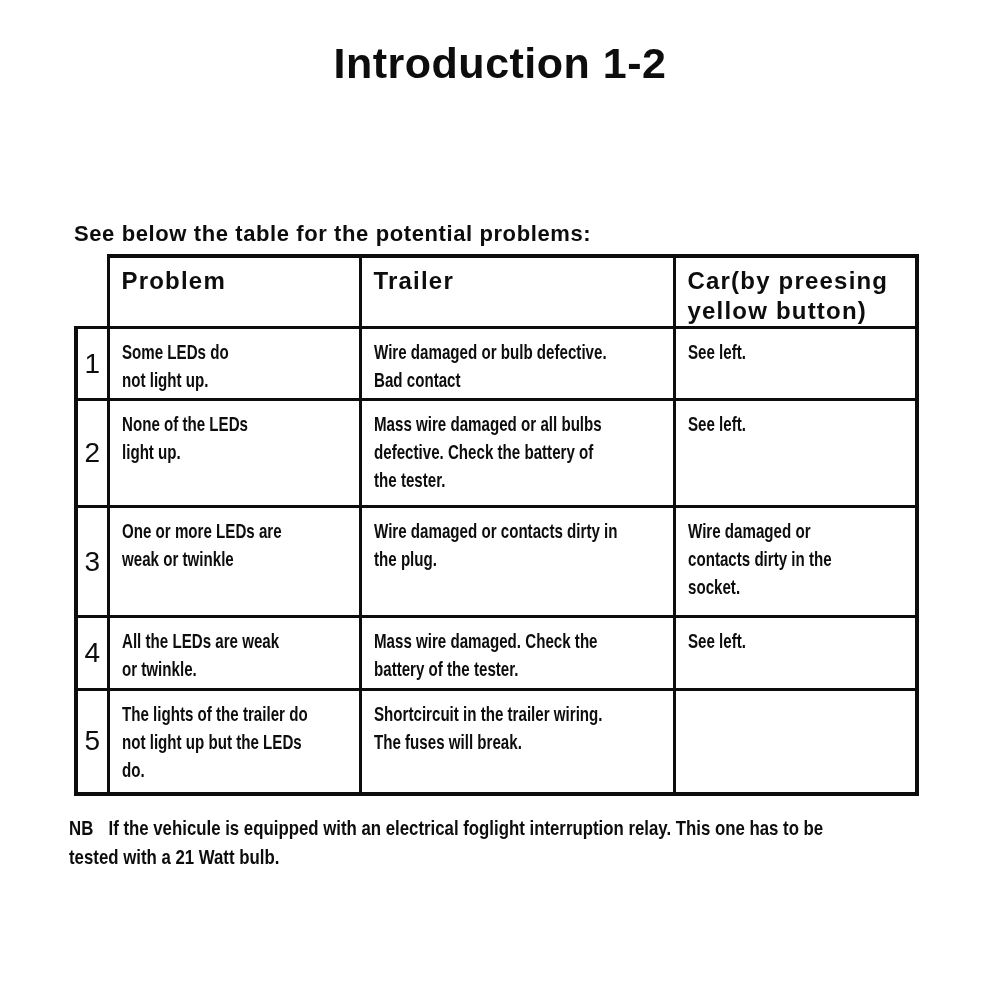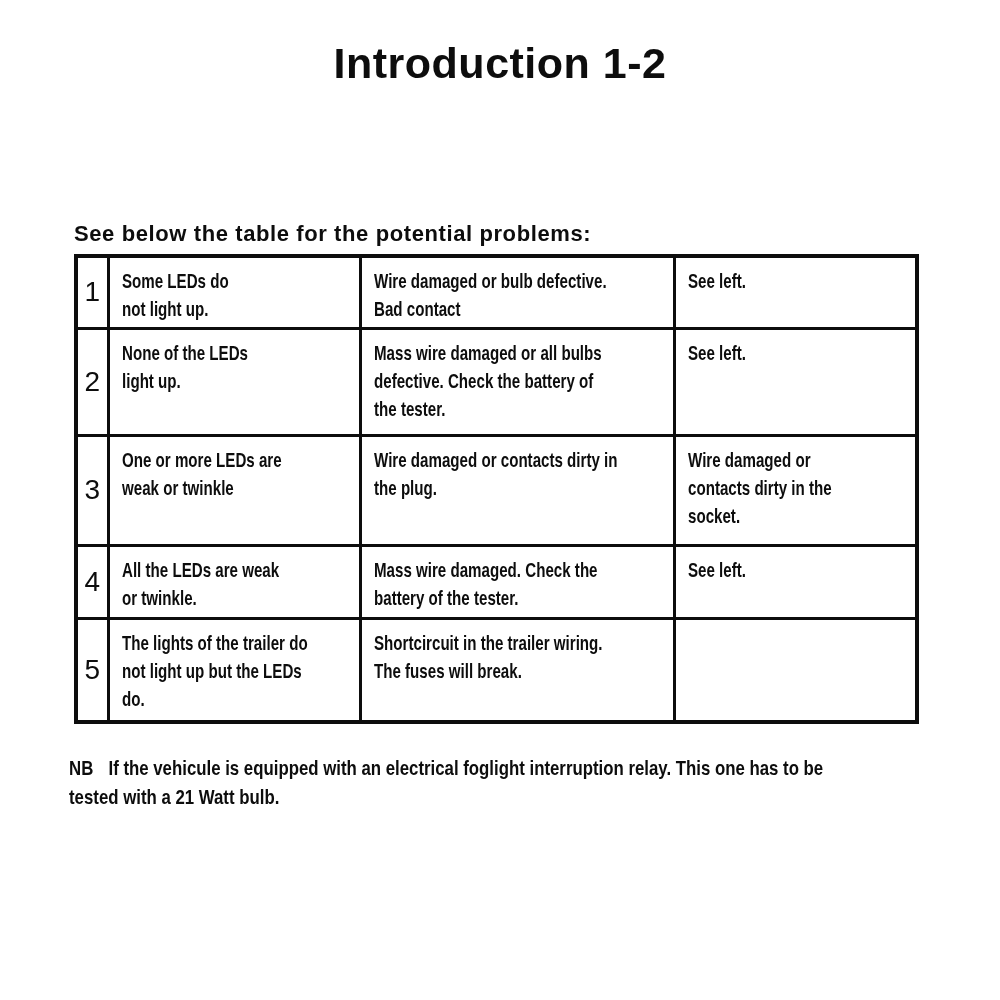--- a/index.html
+++ b/index.html
@@ -29,21 +29,21 @@
     font-size:28px; font-weight:normal;
   }
   .pre { white-space:pre-line; }
   .cond {
     display:block; width:160%;
     transform:scaleX(0.72); transform-origin:0 0;
     font-size:21px; font-weight:bold; line-height:1.34;
     white-space:pre-line;
   }
   .nb {
-    margin:30px 0 0 69px;
+    margin:18px 0 0 69px;
   }
   .nb-inner {
     display:inline-block; width:1200px;
     transform:scaleX(0.80); transform-origin:0 0;
     font-size:21px; font-weight:bold; line-height:1.38;
   }
   .nb-label { margin-right:19px; }
 </style>
 </head>
 <body>
@@ -55,20 +55,27 @@
   <p class="subtitle">See below the table for the potential problems:</p>
 
   <table class="problems">
     <colgroup>
       <col style="width:32px">
       <col style="width:252px">
       <col style="width:314px">
       <col style="width:243px">
     </colgroup>
     <tbody>
+        <tr style="height:70px">
+      <td class="ghost"></td>
+      <th><span class="pre">Problem</span></th>
+      <th><span class="pre">Trailer</span></th>
+      <th><span class="pre">Car(by preesing
+yellow button)</span></th>
+    </tr>
 
     <tr style="height:72px">
       <td class="num">1</td>
       <td>
             <span class="cond">Some LEDs do
 not light up.</span>
           </td>
       <td>
             <span class="cond">Wire damaged or bulb defective.
 Bad contact</span>

